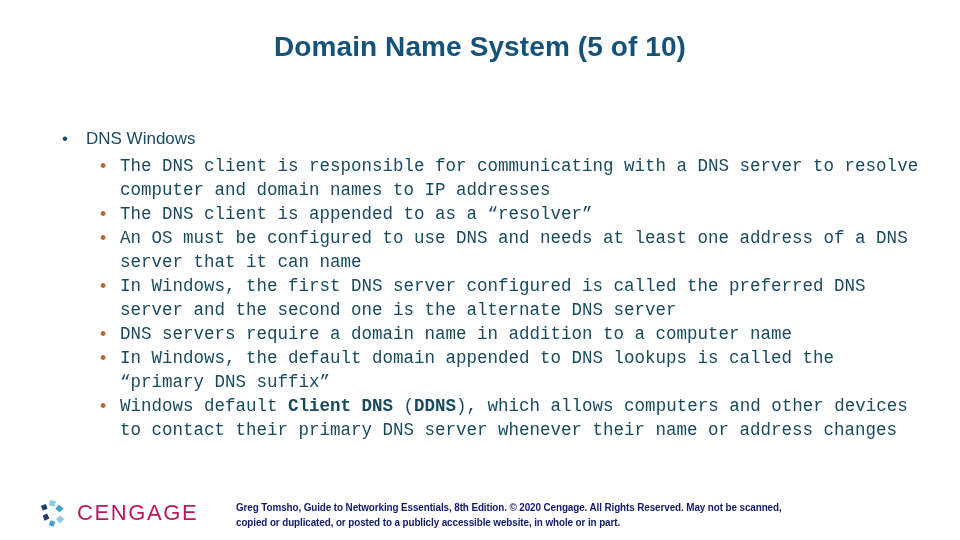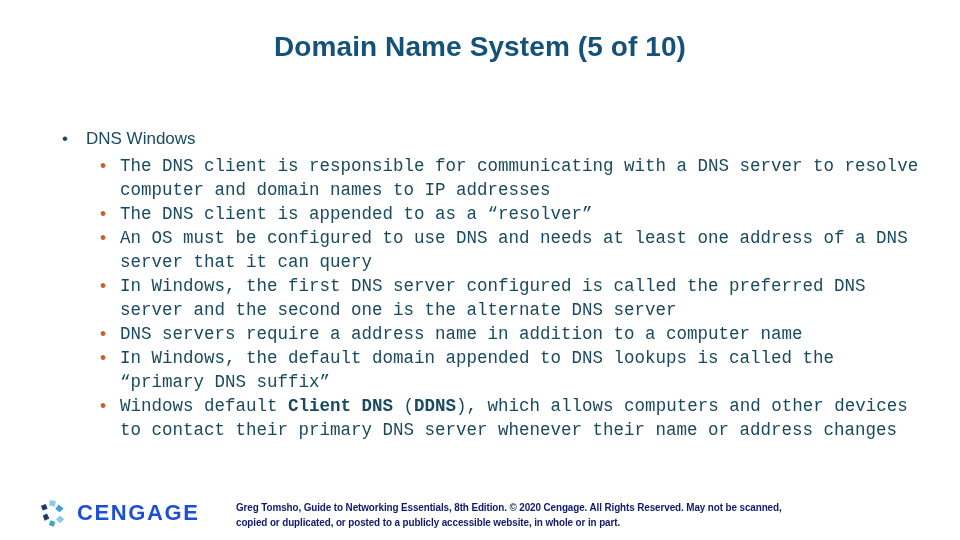--- a/index.html
+++ b/index.html
@@ -110,22 +110,22 @@
     gap: 9px;
   }
   .logo-mark {
     width: 30px;
     height: 30px;
     display: block;
   }
   .logo-word {
     font-size: 22px;
     letter-spacing: 1.6px;
-    color: #1d4ed8;
-    font-weight: bold;
+    color: #be185d;
+    font-weight: normal;
     line-height: 22px;
   }
 
   .citation {
     position: absolute;
     left: 236px;
     top: 14px;
     width: 690px;
     font-size: 10.5px;
     font-weight: bold;
@@ -154,29 +154,29 @@
           <li class="l2-item">
             <span class="l2-marker">•</span>
             <span class="l2-text">The DNS client is responsible for communicating with a DNS server to resolve computer and domain names to IP addresses</span>
           </li>
           <li class="l2-item">
             <span class="l2-marker">•</span>
             <span class="l2-text">The DNS client is appended to as a “resolver”</span>
           </li>
           <li class="l2-item">
             <span class="l2-marker">•</span>
-            <span class="l2-text">An OS must be configured to use DNS and needs at least one address of a DNS server that it can query</span>
+            <span class="l2-text">An OS must be configured to use DNS and needs at least one address of a DNS server that it can name</span>
           </li>
           <li class="l2-item">
             <span class="l2-marker">•</span>
             <span class="l2-text">In Windows, the first DNS server configured is called the preferred DNS server and the second one is the alternate DNS server</span>
           </li>
           <li class="l2-item">
             <span class="l2-marker">•</span>
-            <span class="l2-text">DNS servers require a address name in addition to a computer name</span>
+            <span class="l2-text">DNS servers require a domain name in addition to a computer name</span>
           </li>
           <li class="l2-item">
             <span class="l2-marker">•</span>
             <span class="l2-text">In Windows, the default domain appended to DNS lookups is called the “primary DNS suffix”</span>
           </li>
           <li class="l2-item">
             <span class="l2-marker">•</span>
             <span class="l2-text"><span>Windows default </span><b>Client DNS</b><span> (</span><b>DDNS</b><span>), which allows computers and other devices to contact their primary DNS server whenever their name or address changes</span></span>
           </li>
         </ul>

